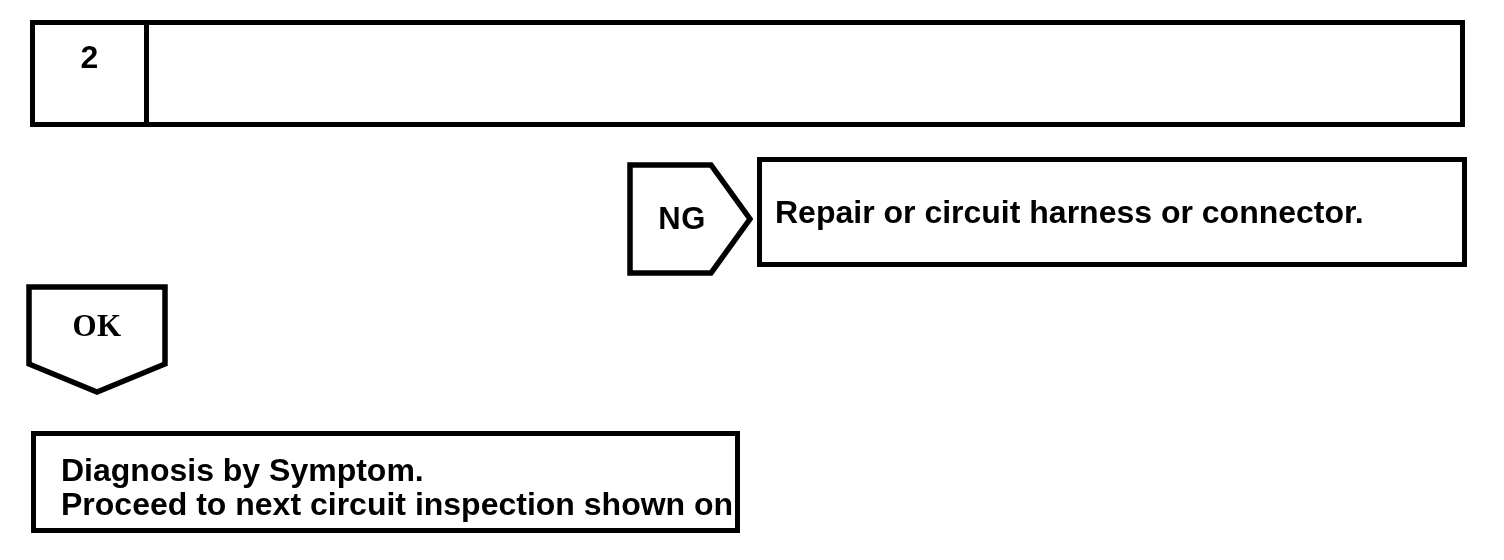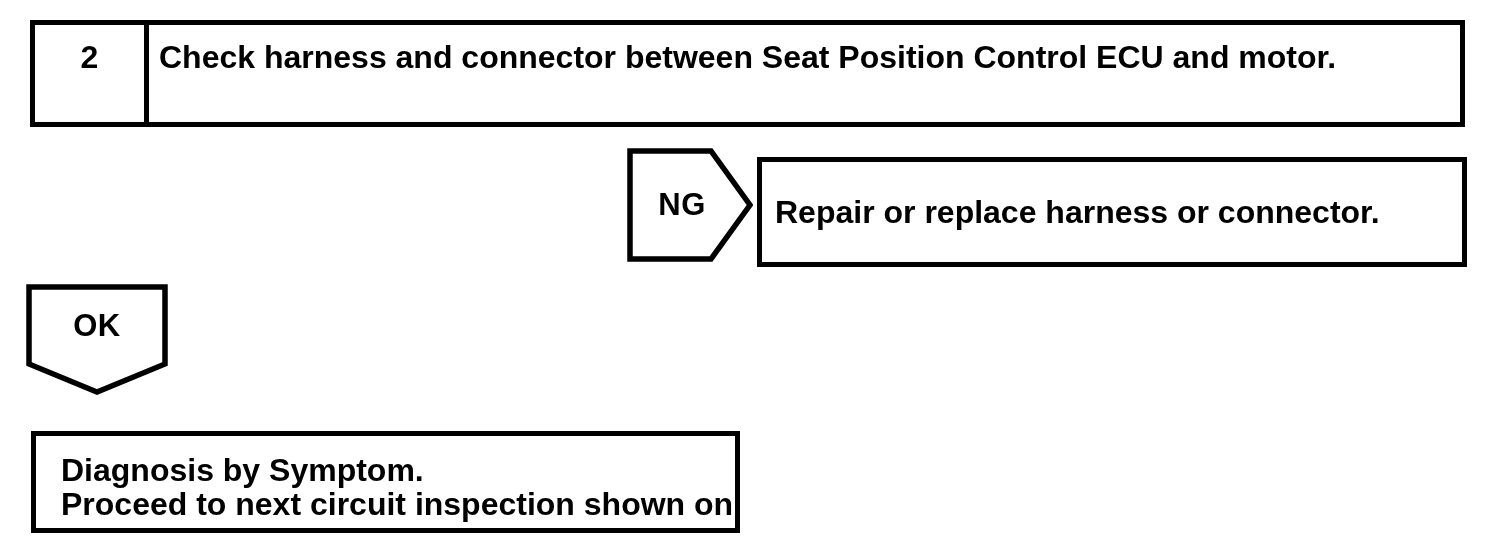--- a/index.html
+++ b/index.html
@@ -57,23 +57,23 @@
     display: block;
   }
   .connector-label {
     position: absolute;
     display: flex;
     align-items: center;
     justify-content: center;
     font-size: 31px;
     letter-spacing: 0.5px;
   }
-  .ng-connector { left: 627px; top: 148px; width: 126px; height: 81px; }
+  .ng-connector { left: 627px; top: 162px; width: 126px; height: 81px; }
   .ng-connector .connector-label { left: 0; top: 0; width: 110px; height: 114px; }
-  .ok-connector { left: 26px; top: 284px; width: 142px; height: 112px; }
+  .ok-connector { left: 26px; top: 284px; width: 142px; height: 112px; font-family: Liberation Serif, serif; }
   .ok-connector .connector-label { left: 0; top: 0; width: 142px; height: 84px; }
   
   .ng-result-box {
     left: 757px;
     top: 157px;
     width: 710px;
     height: 110px;
     display: flex;
     align-items: center;
     padding-left: 13px;
@@ -92,32 +92,31 @@
     white-space: nowrap;
   }
 </style>
 </head>
 <body>
 
 <div class="canvas">
 
   <div class="box step-box">
     <div class="step-number">2</div>
-    <div class="step-instruction">Check harness and connector between Seat Position Control ECU and motor.</div>
   </div>
 
   <div class="connector ng-connector">
     <svg width="126" height="114" viewBox="0 0 126 114">
       <polygon points="3,3 84,3 123,57 84,111 3,111" fill="#ffffff" stroke-width="5.5" stroke="#000000"></polygon>
     </svg>
     <div class="connector-label">NG</div>
   </div>
 
   <div class="box ng-result-box">
-    <span>Repair or replace harness or connector.</span>
+    <span>Repair or circuit harness or connector.</span>
   </div>
 
   <div class="connector ok-connector">
     <svg width="142" height="112" viewBox="0 0 142 112">
       <polygon points="3,3 139,3 139,80 71,108 3,80" fill="#ffffff" stroke-width="5.5" stroke="#000000"></polygon>
     </svg>
     <div class="connector-label">OK</div>
   </div>
 
   <div class="box ok-result-box">

